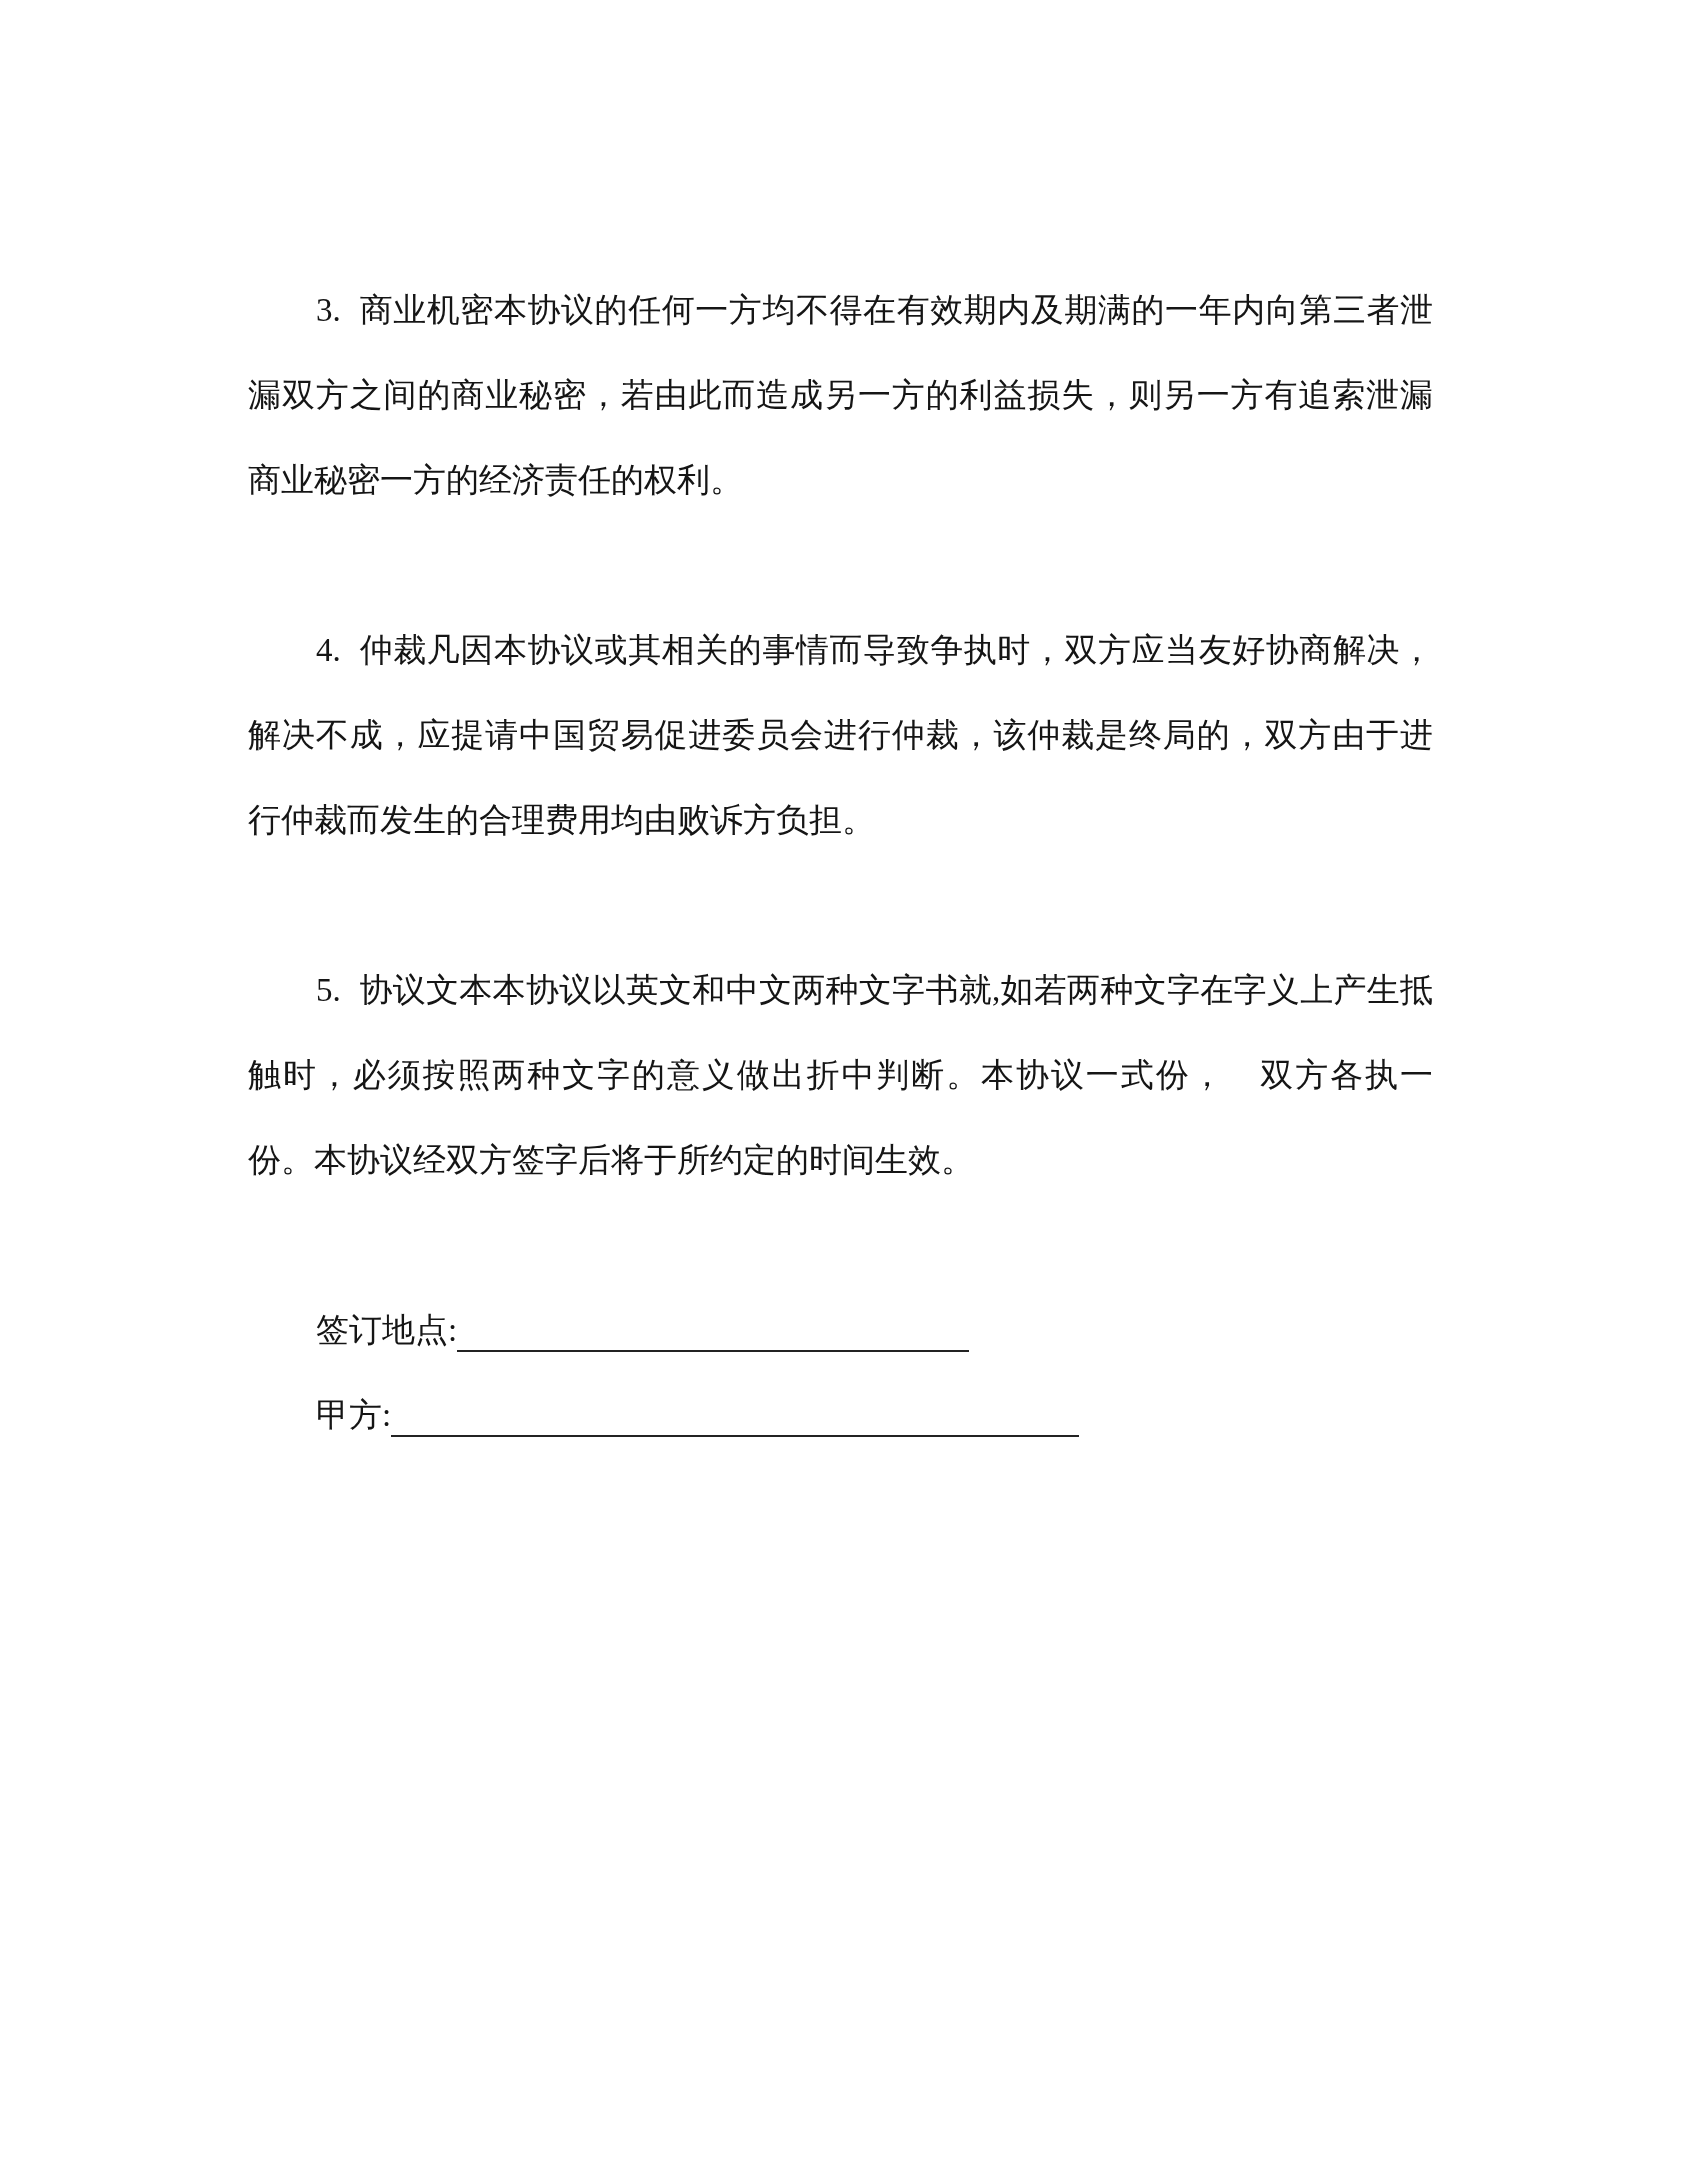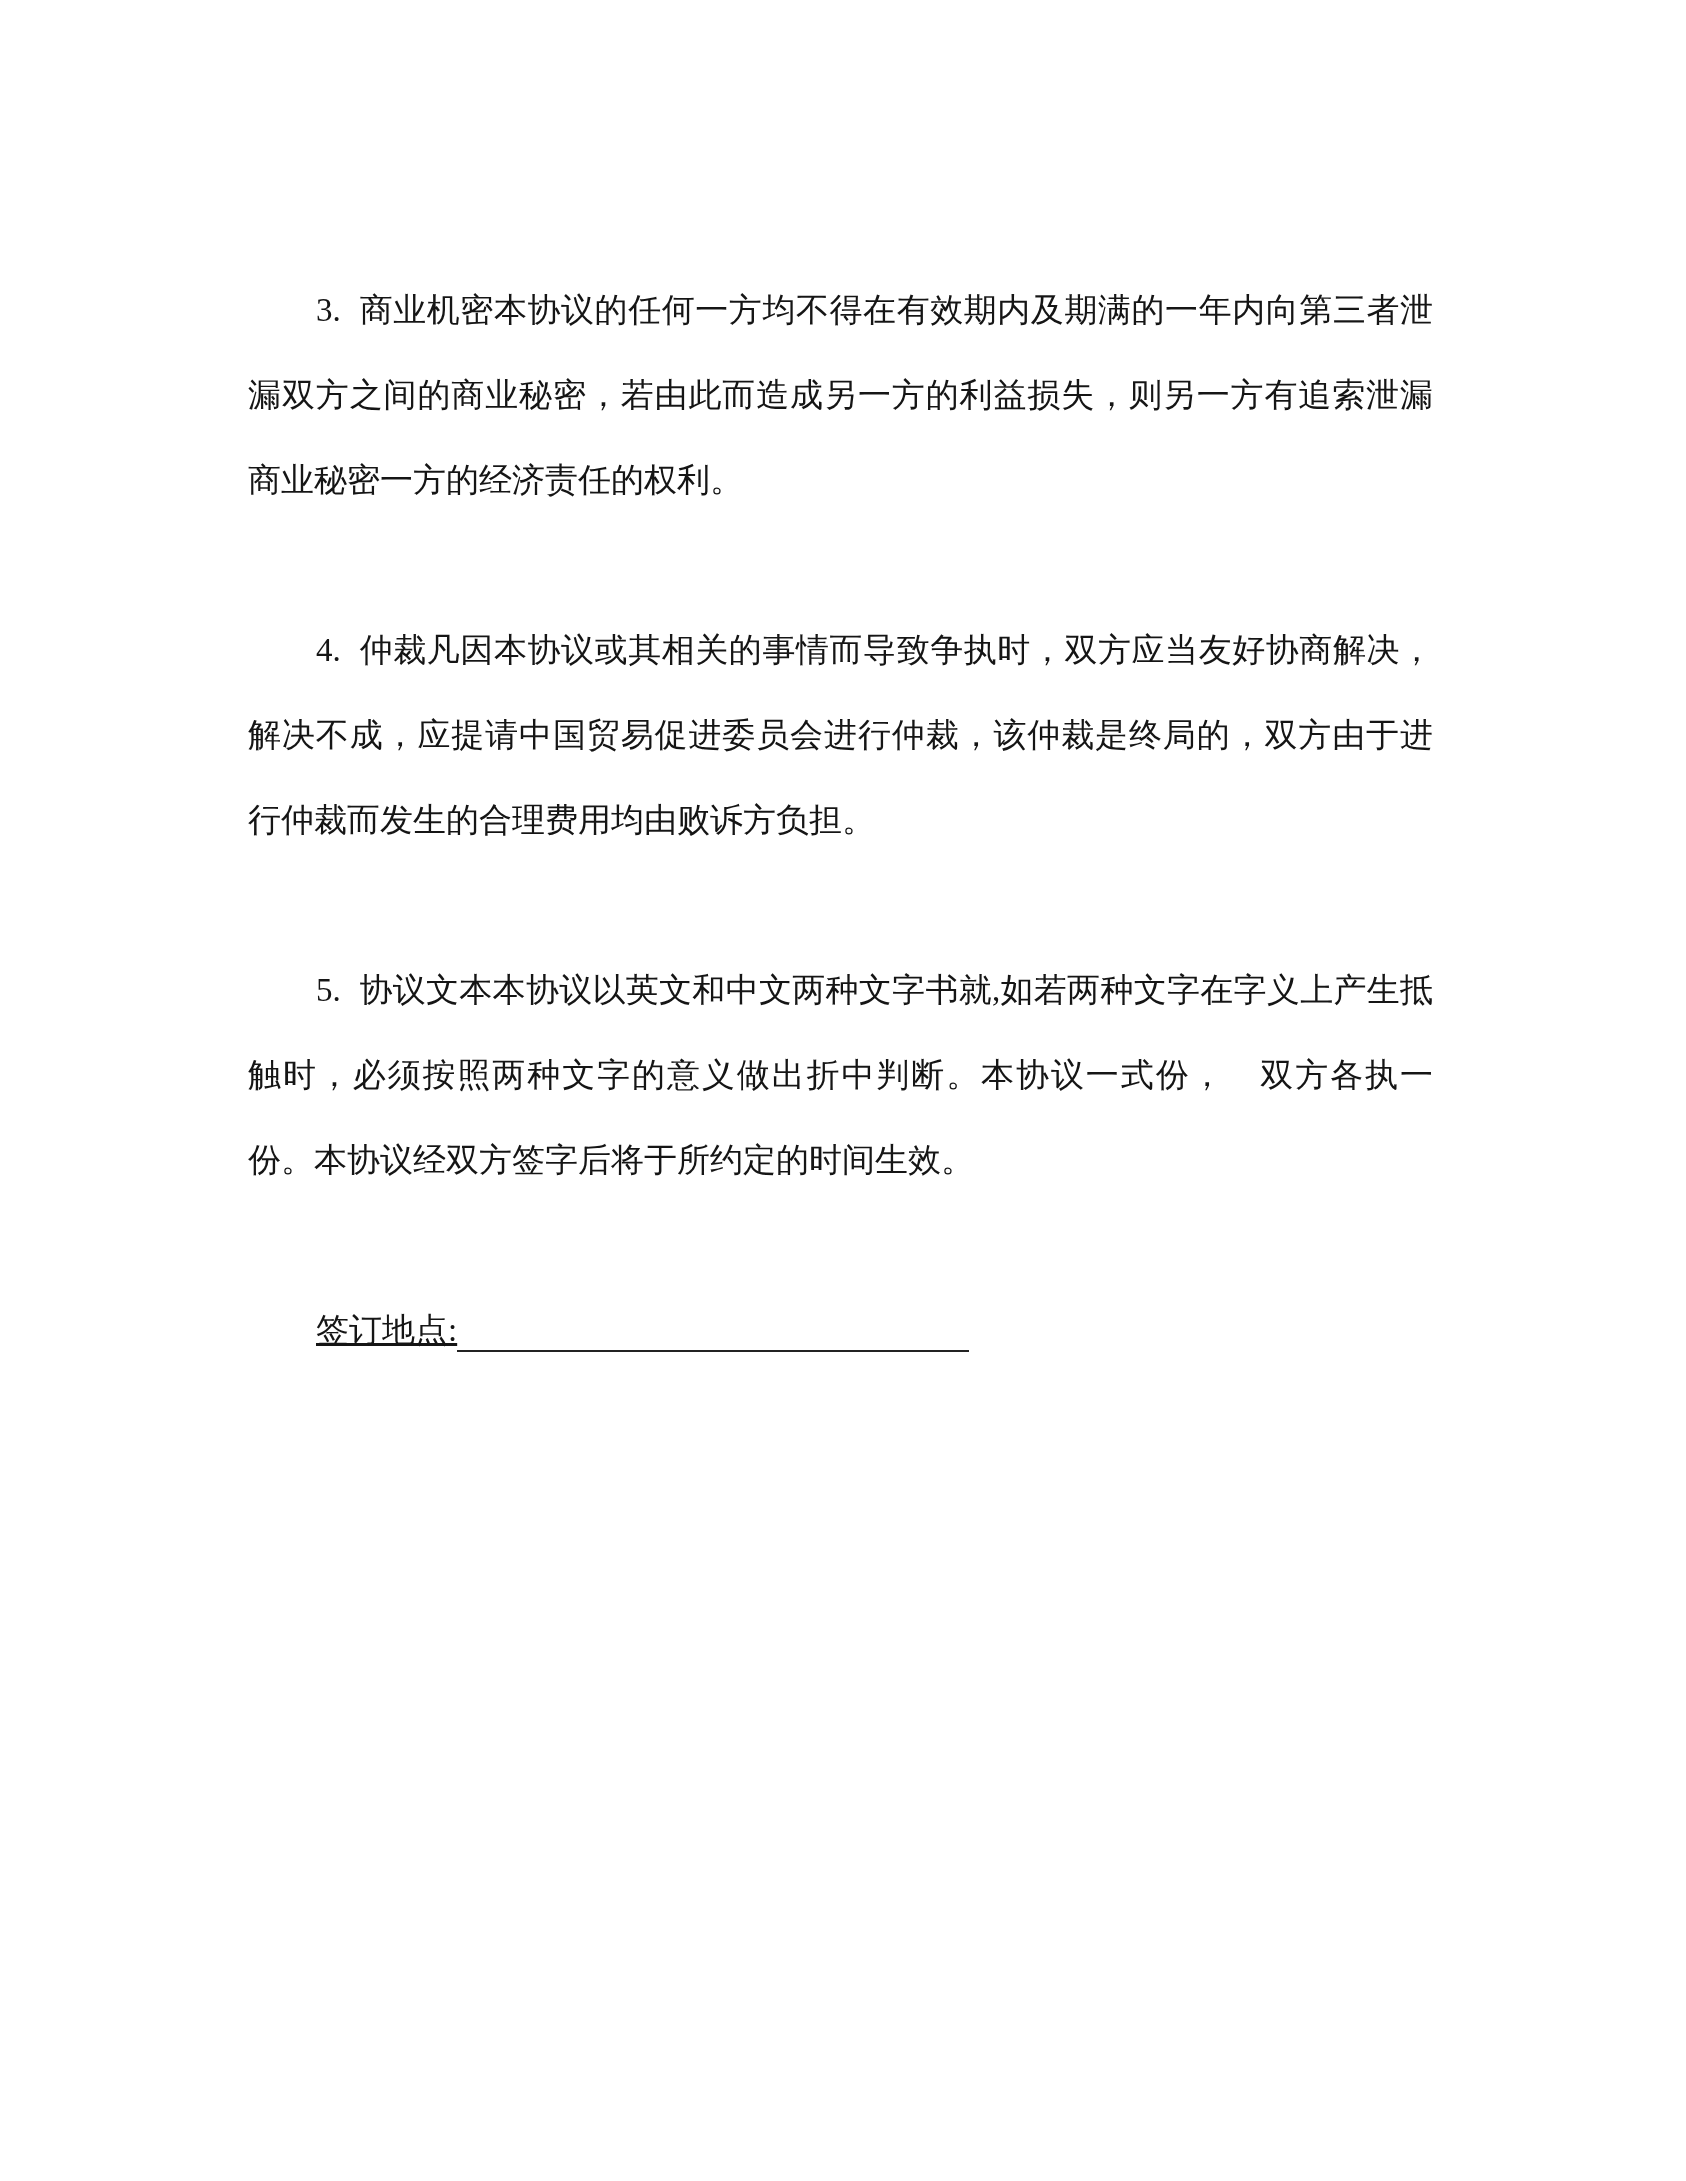--- a/index.html
+++ b/index.html
@@ -29,21 +29,20 @@
     text-align: justify;
     text-indent: 68px;
     margin: 0 0 85px 0;
     word-break: break-all;
   }
   .num {
     margin-right: 18.4px;
   }
   .sig-block {
     margin-top: 0;
-    text-decoration: underline;
   }
   .sig-row {
     text-indent: 68px;
     white-space: nowrap;
   }
   .sig-line {
     display: inline-block;
     border-bottom: 2.8px solid #232323;
     height: 2.8px;
     vertical-align: -11px;
@@ -58,17 +57,18 @@
   <div class="content">
 
     <p class="para"><span class="num">3.</span><span>商业机密本协议的任何一方均不得在有效期内及期满的一年内向第三者泄漏双方之间的商业秘密，若由此而造成另一方的利益损失，则另一方有追索泄漏商业秘密一方的经济责任的权利。</span></p>
 
     <p class="para"><span class="num">4.</span><span>仲裁凡因本协议或其相关的事情而导致争执时，双方应当友好协商解决，解决不成，应提请中国贸易促进委员会进行仲裁，该仲裁是终局的，双方由于进行仲裁而发生的合理费用均由败诉方负担。</span></p>
 
     <p class="para"><span class="num">5.</span><span>协议文本本协议以英文和中文两种文字书就,如若两种文字在字义上产生抵触时，必须按照两种文字的意义做出折中判断。本协议一式份，　双方各执一份。本协议经双方签字后将于所约定的时间生效。</span></p>
 
     <div class="sig-block">
       <div class="sig-row"><span>签订地点:</span><span class="sig-line u-place"></span></div>
+      <div class="sig-row"><span>甲方:</span><span class="sig-line u-party"></span></div>
     </div>
 
   </div>
 </div>
 
 
 </body></html>

